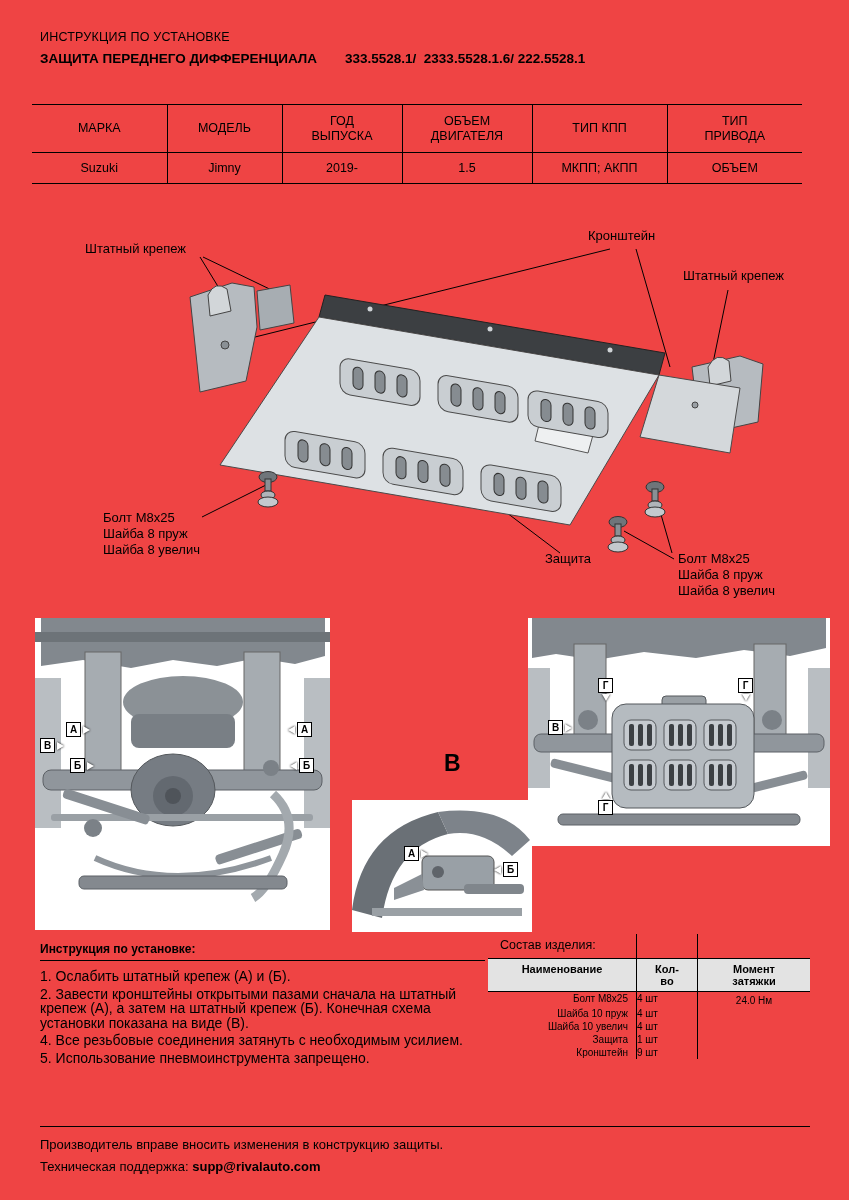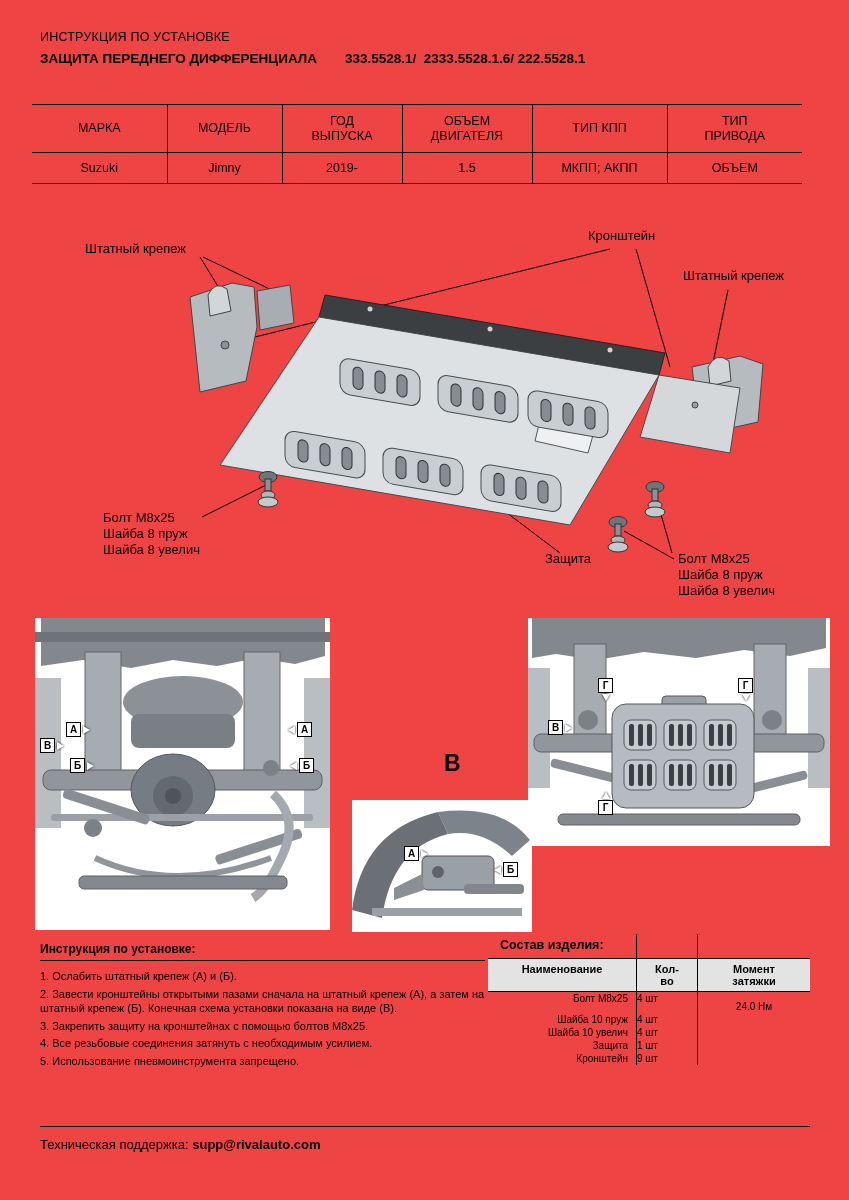--- a/index.html
+++ b/index.html
@@ -26,32 +26,32 @@
   .marker.col{flex-direction:column;gap:1px}
   .mbox{width:15px;height:15px;background:#fff;border:1px solid #000;font-size:10px;font-weight:bold;display:flex;align-items:center;justify-content:center;line-height:1}
   .tri{width:0;height:0;border:4px solid transparent;filter:drop-shadow(0 0 1px #000)}
   .tri.r{border-left:7px solid #fff;border-right:none}
   .tri.l{border-right:7px solid #fff;border-left:none}
   .tri.d{border-top:7px solid #fff;border-bottom:none}
   .tri.u{border-bottom:7px solid #fff;border-top:none}
 
   .instructions{position:absolute;left:40px;top:942px;width:445px}
   .instr-title{font-weight:bold;font-size:12px;padding-bottom:4px;border-bottom:1.5px solid #000;margin-bottom:8px}
-  .instr-step{font-size:11px;line-height:14.5px;margin-bottom:3px}
+  .instr-step{font-size:14px;line-height:14.5px;margin-bottom:3px}
 
   .parts{position:absolute;left:488px;top:934px;width:322px}
   .parts-grid{display:grid;grid-template-columns:148px 62px 112px}
   .pc{min-height:13px}
   .pc.q{border-left:1px solid #000;border-right:1px solid #000}
-  .p-title{font-weight:bold;font-size:12.5px;padding:4px 0 6px 12px}
+  .p-title{font-weight:normal;font-size:12.5px;padding:4px 0 6px 12px}
   .p-head{background:#e3e3e3;border-top:1.2px solid #000;border-bottom:1.2px solid #000;font-size:11px;font-weight:bold;text-align:center;padding:4px 18px}
   .p-head.name{font-weight:bold}
   .p-name{font-size:10px;line-height:13px;text-align:right;padding-right:8px}
   .p-qty{font-size:10px;line-height:13px;}
-  .p-tq{font-size:10px;line-height:13px;text-align:center;padding-top:8px}
+  .p-tq{font-size:10px;line-height:13px;text-align:center;padding-top:2px}
 
   .footer{position:absolute;left:40px;top:1126px;width:770px;border-top:1.5px solid #000;padding-top:10px}
   .footer-note{font-size:13px;margin-bottom:7px}
   .footer-support{font-size:13px}
   .footer-support .email{font-weight:bold}
 </style>
 </head>
 <body>
 
 <div class="page">
@@ -321,21 +321,20 @@
   </div>
   <div class="marker" style="left:494px;top:862px">
     <span class="tri l"></span>
       <span class="mbox">Б</span>
   </div>
 
   <div class="instructions">
     <div class="instr-title">Инструкция по установке:</div>
     <div class="instr-step">1. Ослабить штатный крепеж (А) и (Б).</div>
     <div class="instr-step">2. Завести кронштейны открытыми пазами сначала на штатный крепеж (А), а затем на штатный крепеж (Б). Конечная схема установки показана на виде (В).</div>
-    <div class="instr-step">3. Закрепить защиту на кронштейнах с помощью болтов М8х25.</div>
     <div class="instr-step">4. Все резьбовые соединения затянуть с необходимым усилием.</div>
     <div class="instr-step">5. Использование пневмоинструмента запрещено.</div>
   </div>
 
   <div class="parts">
     <div class="parts-grid">
       <div class="pc p-title">Состав изделия:</div>
       <div class="pc q"></div>
       <div class="pc"></div>
 
@@ -359,19 +358,20 @@
       <div class="pc p-qty q">1 шт</div>
       <div class="pc p-tq"></div>
 
       <div class="pc p-name">Кронштейн</div>
       <div class="pc p-qty q">9 шт</div>
       <div class="pc p-tq"></div>
     </div>
   </div>
 
   <div class="footer">
+    <div class="footer-note">Производитель вправе вносить изменения в конструкцию защиты.</div>
     <div class="footer-support">
       <span>Техническая поддержка:</span>
       <span class="email">supp@rivalauto.com</span>
     </div>
   </div>
 
 </div>
 
 </body></html>

